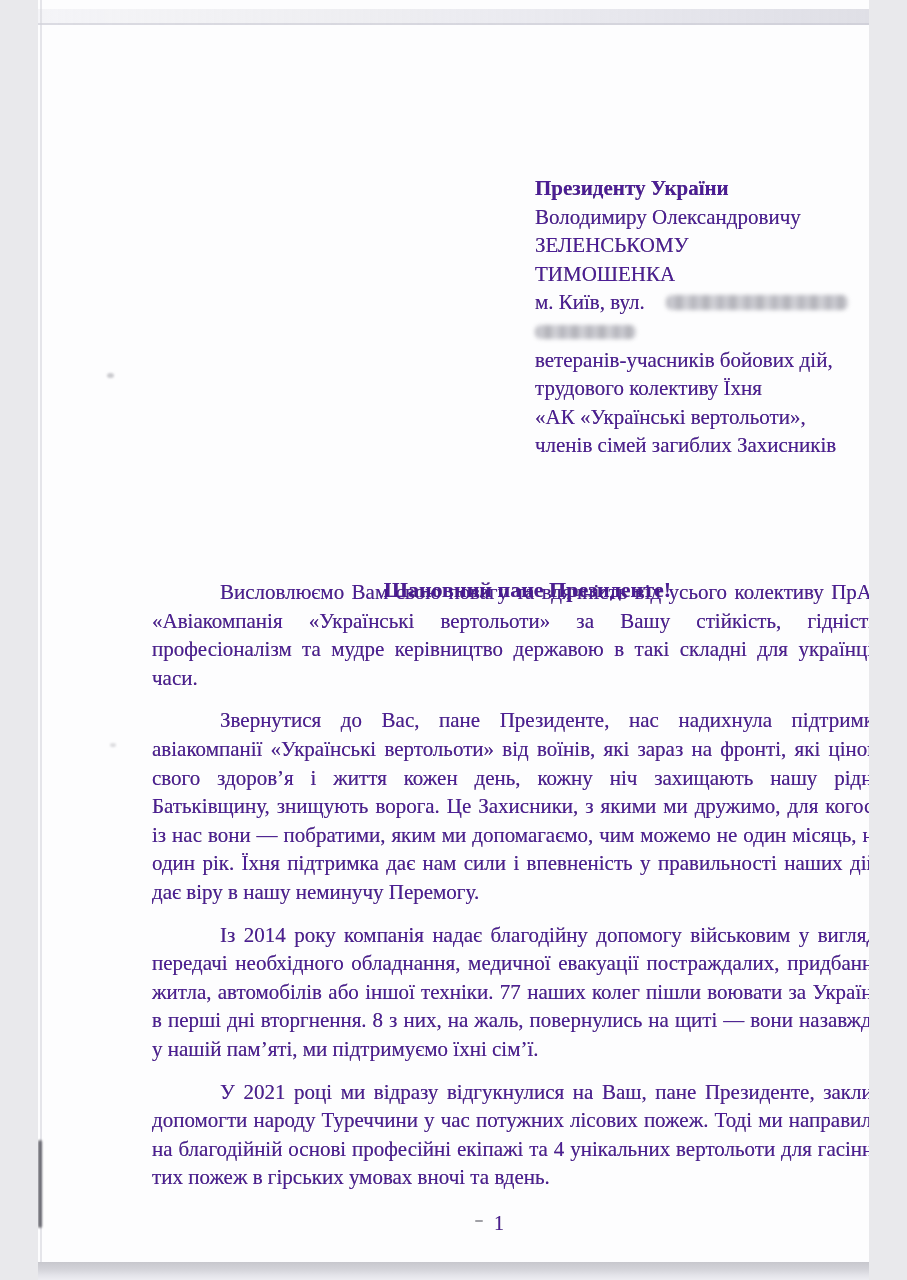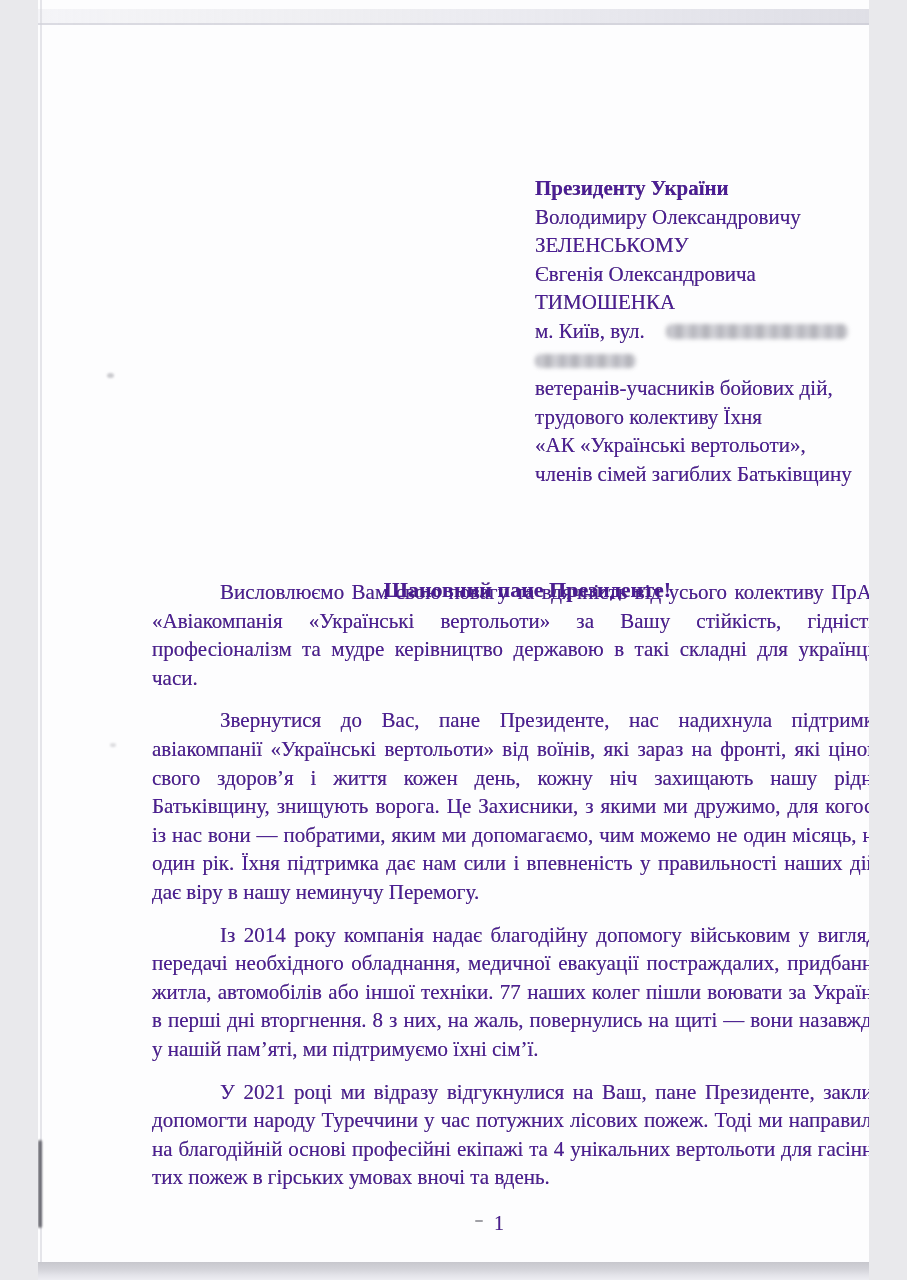--- a/index.html
+++ b/index.html
@@ -126,32 +126,31 @@
   <div class="artifact speck s2"></div>
   <div class="artifact speck s3"></div>
   <div class="artifact speck s4"></div>
   <div class="artifact speck s5"></div>
   <div class="artifact speck s6"></div>
 
   <div class="address">
     <div class="line bold">Президенту України</div>
     <div class="line">Володимиру Олександровичу</div>
     <div class="line">ЗЕЛЕНСЬКОМУ</div>
-    <div class="line">Євгенія Олександровича</div>
     <div class="line">ТИМОШЕНКА</div>
     <div class="line">
       <span>м. Київ, вул.</span><span class="redact r1"></span>
     </div>
     <div class="line">
       <span class="redact r2"></span>
     </div>
     <div class="line">ветеранів-учасників бойових дій,</div>
     <div class="line">трудового колективу Їхня</div>
     <div class="line">«АК «Українські вертольоти»,</div>
-    <div class="line">членів сімей загиблих Батьківщину</div>
+    <div class="line">членів сімей загиблих Захисників</div>
   </div>
 
   <div class="salutation">Шановний пане Президенте!</div>
 
   <div class="body">
     <p>Висловлюємо Вам свою повагу та вдячність від усього колективу ПрАТ «Авіакомпанія «Українські вертольоти» за Вашу стійкість, гідність, професіоналізм та мудре керівництво державою в такі складні для українців часи.</p>
     <p>Звернутися до Вас, пане Президенте, нас надихнула підтримка авіакомпанії «Українські вертольоти» від воїнів, які зараз на фронті, які ціною свого здоров’я і життя кожен день, кожну ніч захищають нашу рідну Батьківщину, знищують ворога. Це Захисники, з якими ми дружимо, для когось із нас вони — побратими, яким ми допомагаємо, чим можемо не один місяць, не один рік. Їхня підтримка дає нам сили і впевненість у правильності наших дій, дає віру в нашу неминучу Перемогу.</p>
     <p>Із 2014 року компанія надає благодійну допомогу військовим у вигляді передачі необхідного обладнання, медичної евакуації постраждалих, придбання житла, автомобілів або іншої техніки. 77 наших колег пішли воювати за Україну в перші дні вторгнення. 8 з них, на жаль, повернулись на щиті — вони назавжди у нашій пам’яті, ми підтримуємо їхні сім’ї.</p>
     <p>У 2021 році ми відразу відгукнулися на Ваш, пане Президенте, заклик допомогти народу Туреччини у час потужних лісових пожеж. Тоді ми направили на благодійній основі професійні екіпажі та 4 унікальних вертольоти для гасіння тих пожеж в гірських умовах вночі та вдень.</p>
   </div>

